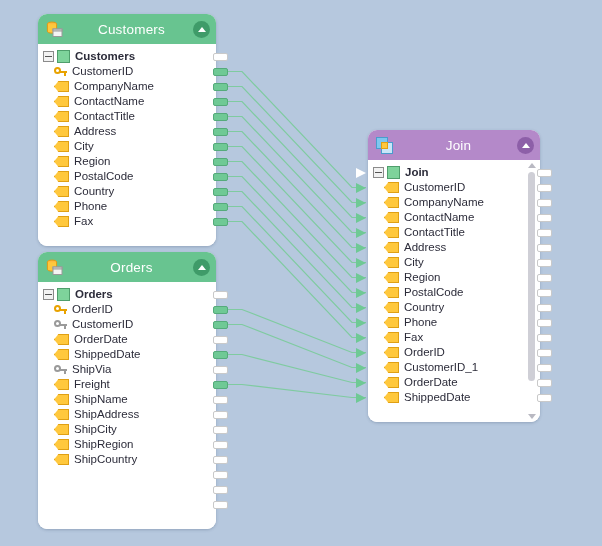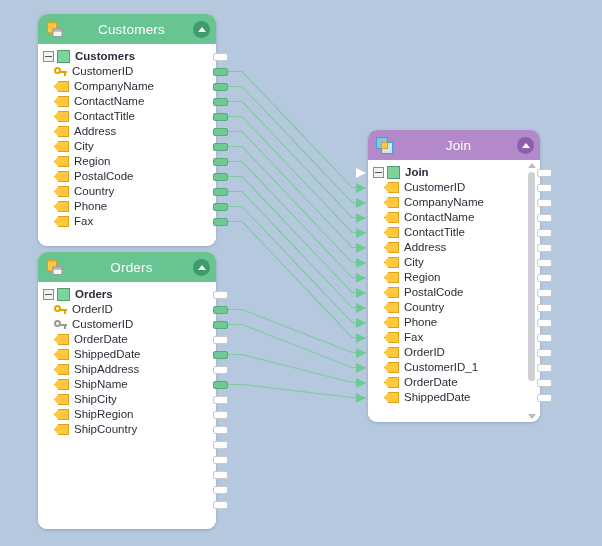--- a/index.html
+++ b/index.html
@@ -368,26 +368,37 @@
           </div>
           <div class="row">
             <span class="ico-field"></span>
             <span class="row-label">OrderDate</span>
           </div>
           <div class="row">
             <span class="ico-field"></span>
             <span class="row-label">ShippedDate</span>
           </div>
           <div class="row">
+            <span class="ico-key grey">
+              <span class="kcirc"></span>
+              <span class="kbar"></span>
+            </span>
+            <span class="row-label">ShipVia</span>
+          </div>
+          <div class="row">
+            <span class="ico-field"></span>
+            <span class="row-label">Freight</span>
+          </div>
+          <div class="row">
+            <span class="ico-field"></span>
+            <span class="row-label">ShipName</span>
+          </div>
+          <div class="row">
             <span class="ico-field"></span>
             <span class="row-label">ShipAddress</span>
-          </div>
-          <div class="row">
-            <span class="ico-field"></span>
-            <span class="row-label">ShipName</span>
           </div>
           <div class="row">
             <span class="ico-field"></span>
             <span class="row-label">ShipCity</span>
           </div>
           <div class="row">
             <span class="ico-field"></span>
             <span class="row-label">ShipRegion</span>
           </div>
           <div class="row">

